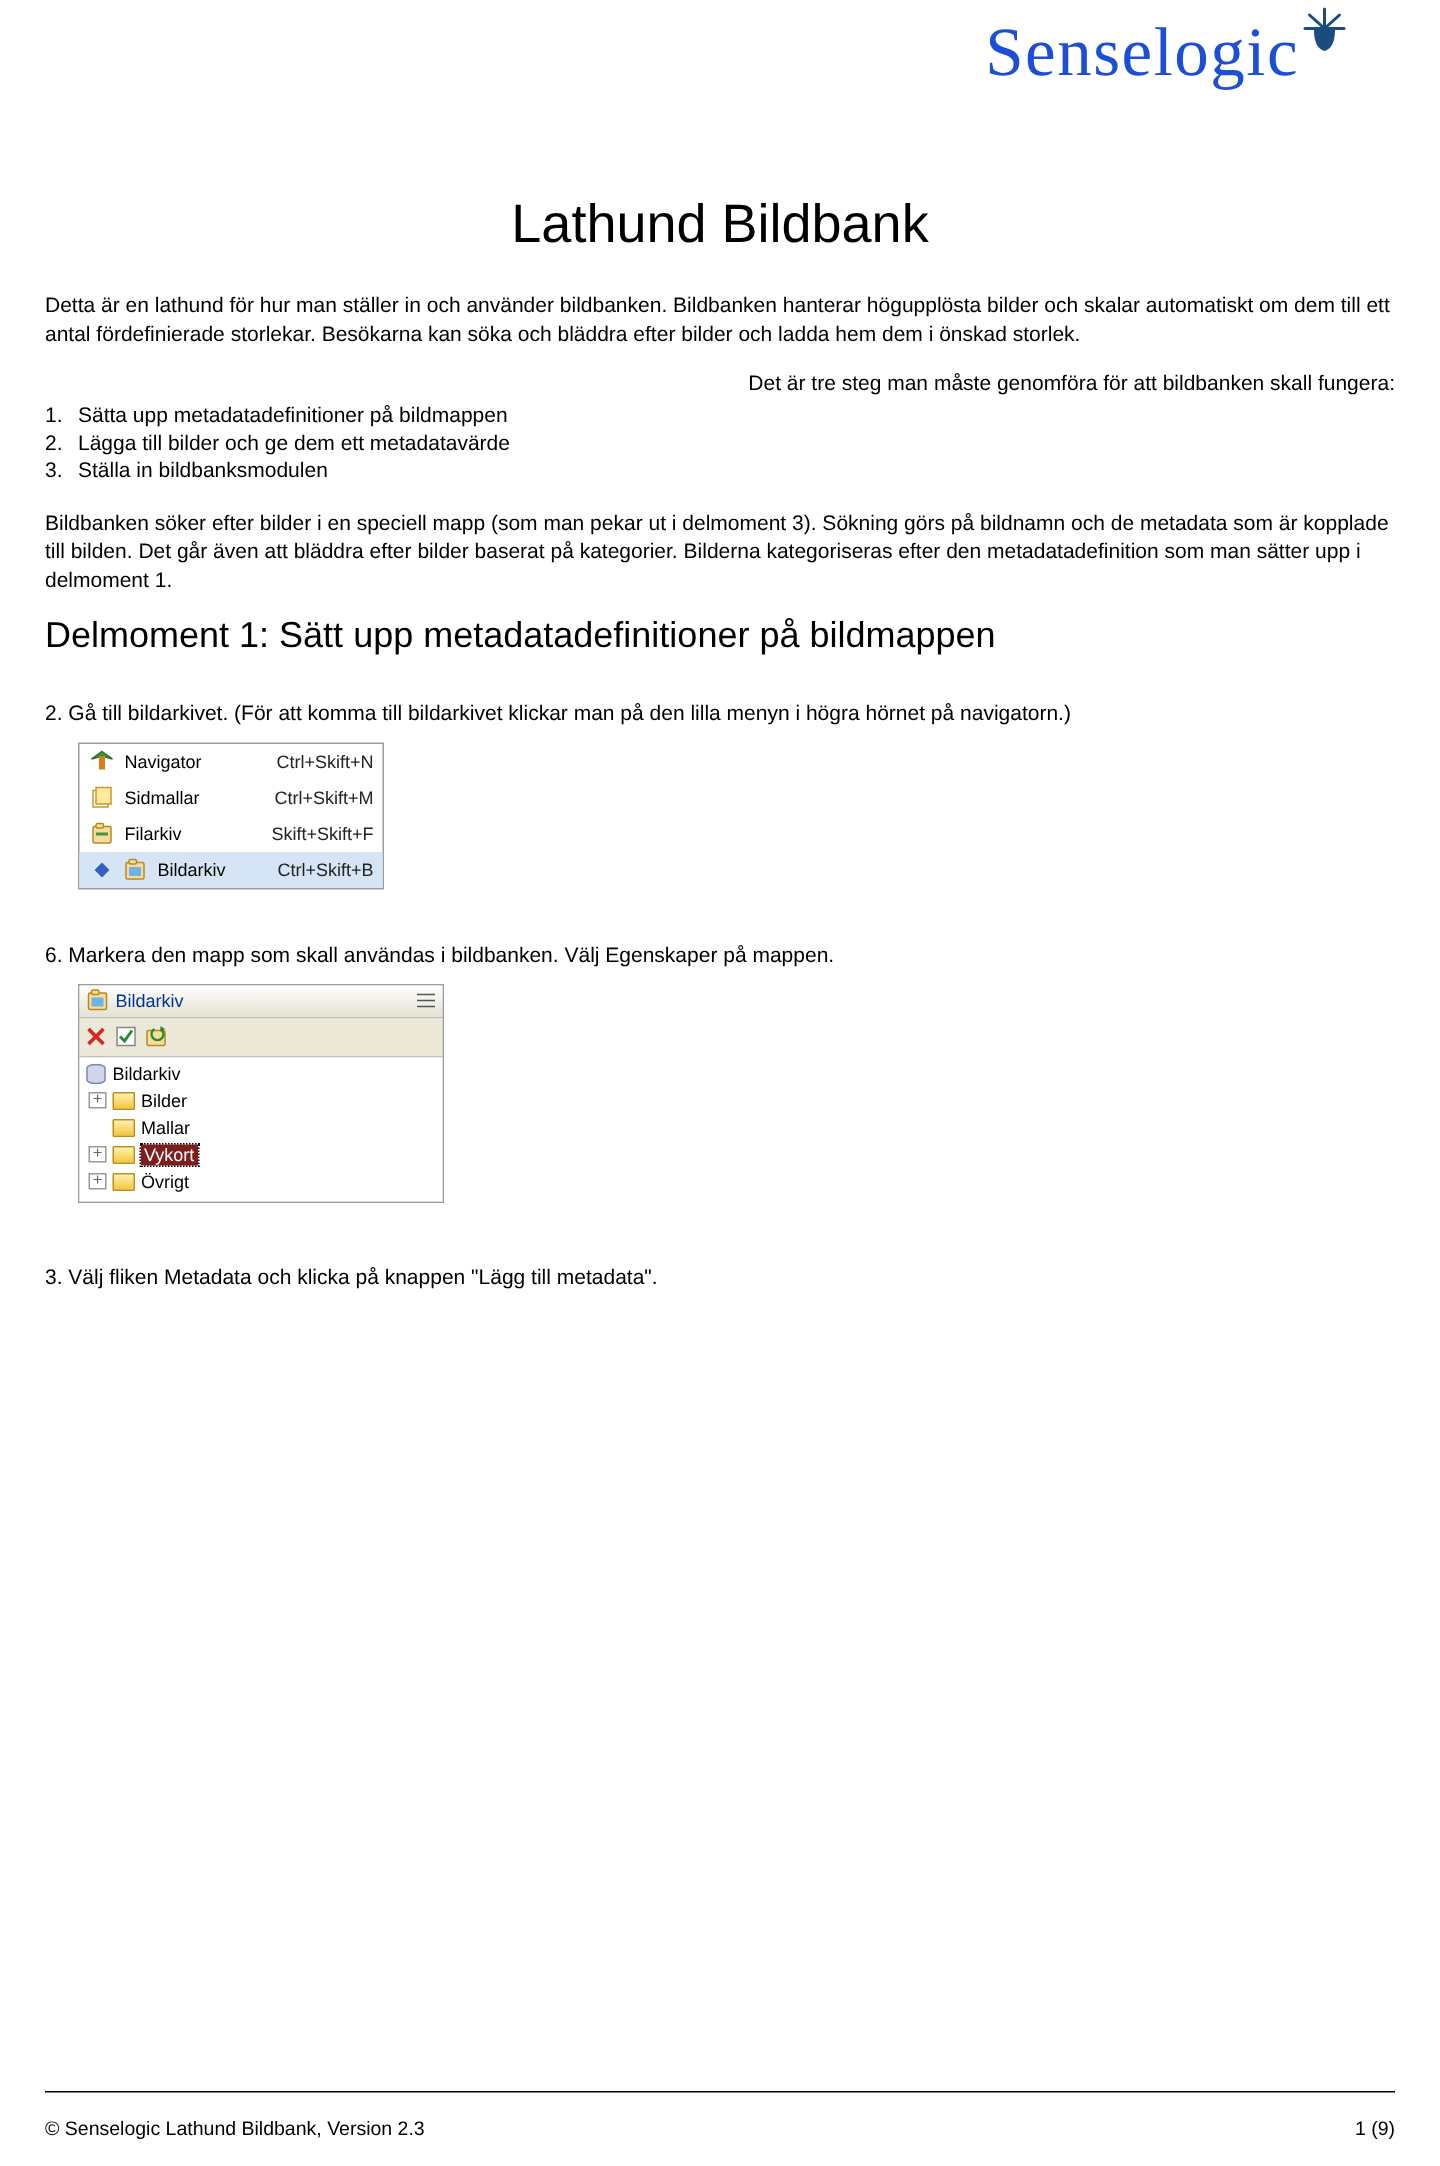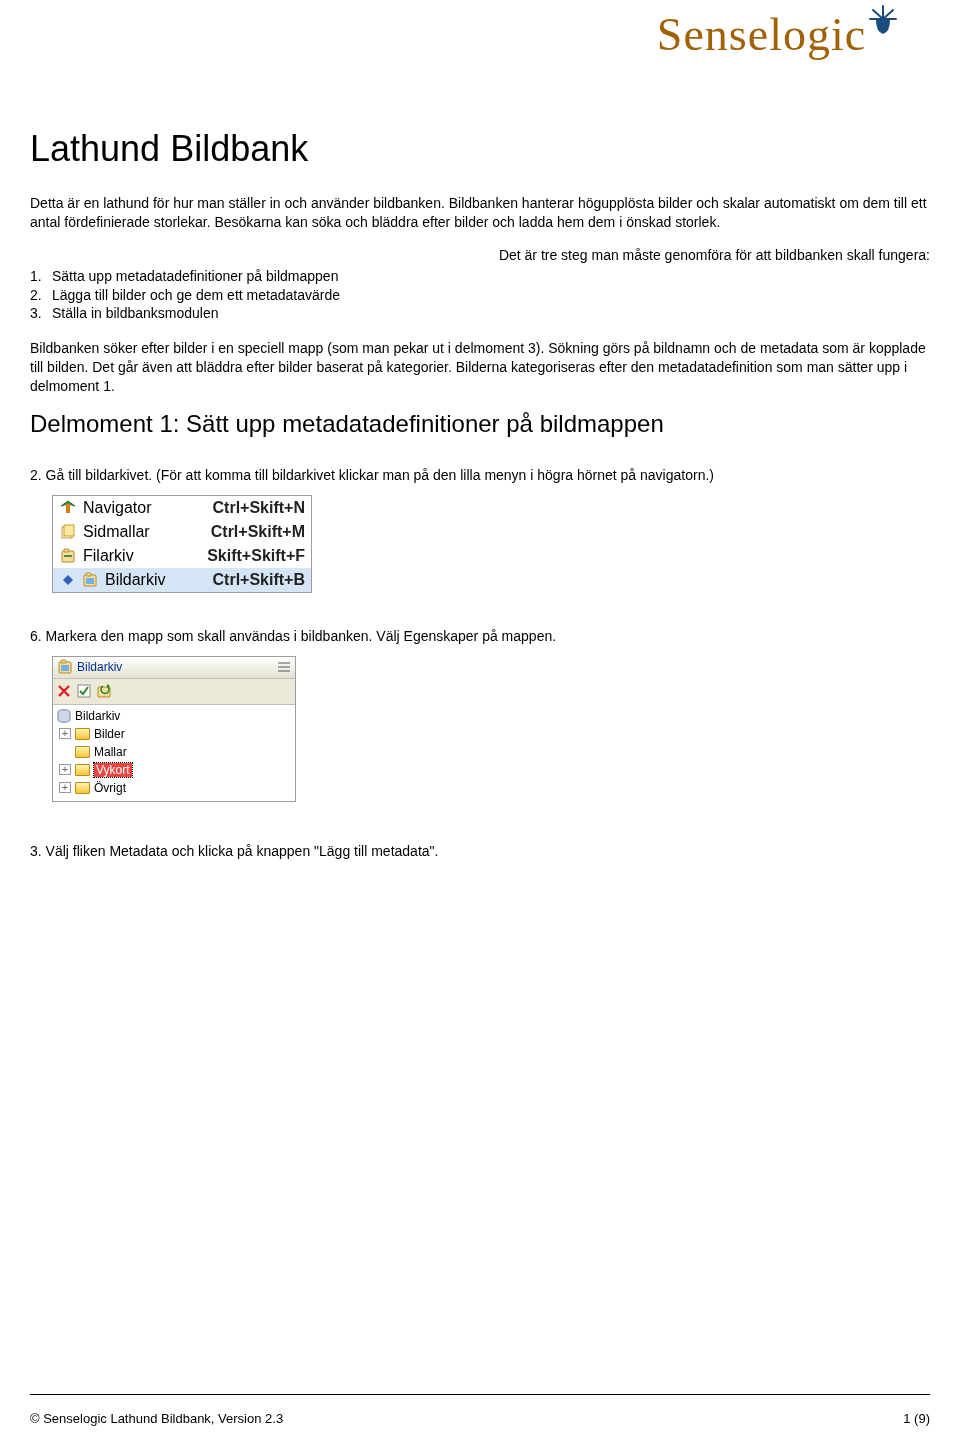--- a/index.html
+++ b/index.html
@@ -14,74 +14,75 @@
     padding: 18px 30px 0 30px;
   }
   .logo {
     position: absolute;
     top: 8px;
     right: 60px;
   }
   .logo-text {
     font-family: Georgia, serif;
     font-size: 46px;
-    color: #a16207;
+    color: #1d4ed8;
     letter-spacing: 1px;
     font-weight: 300;
   }
   .logo-hand {
     display: inline-block;
     vertical-align: top;
     margin-left: -4px;
     margin-top: -6px;
   }
   h1 {
     font-size: 36px;
     font-weight: normal;
     margin-top: 110px;
     margin-bottom: 24px;
+    text-align: center;
   }
   p { line-height: 1.35; margin-bottom: 14px; }
   .steps-intro { margin-top: 8px; margin-bottom: 2px; text-align: right; }
   .steps { margin-bottom: 16px; line-height: 1.35; }
   .steps .row { display: flex; }
   .steps .num { width: 22px; flex: none; }
   h2 {
     font-size: 24px;
     font-weight: normal;
     margin-top: 0;
     margin-bottom: 28px;
   }
   .inst { margin-bottom: 10px; line-height: 1.35; }
   .italic { }
 
   
   .menu-fig {
-    width: 260px;
+    width: 204px;
     background: #fff;
     border: 1px solid #9d9d9d;
     font-family: Tahoma, Arial, sans-serif;
-    font-size: 16px;
+    font-size: 12px;
     margin-left: 22px;
     margin-bottom: 34px;
   }
   .menu-row {
     display: flex;
     align-items: center;
     height: 24px;
     padding: 0 6px;
   }
   .menu-row.sel { background: #d6e5f5; }
   .menu-icon {
     width: 18px; height: 18px;
     display: flex; align-items: center; justify-content: center;
     margin-right: 6px;
   }
   .menu-label { flex: 1; }
-  .menu-short { color: #222; padding-left: 6px; font-weight: bold; }
+  .menu-short { color: #222; padding-left: 6px; }
 
   
   .tree-fig {
     width: 244px;
     background: #ece9d8;
     border: 1px solid #9d9d9d;
     font-family: Tahoma, Arial, sans-serif;
     font-size: 12px;
     margin-left: 22px;
     margin-bottom: 40px;
@@ -117,21 +118,21 @@
   .folder-icon {
     width: 15px; height: 12px; margin: 0 4px 0 2px;
     background: linear-gradient(#fff2b0,#f5c53a);
     border: 1px solid #b98e12; border-radius: 1px;
   }
   .db-icon {
     width: 14px; height: 14px; margin: 0 4px 0 2px;
   }
   .tree-label {}
   .tree-label.sel {
-    background: #ef4444; color: #fff; outline: 1px dotted #000; padding: 0 2px;
+    background: #7f1d1d; color: #fff; outline: 1px dotted #000; padding: 0 2px;
   }
 
   
   .footer {
     position: absolute;
     left: 30px; right: 30px; bottom: 18px;
     border-top: 1px solid #000;
     padding-top: 16px;
     font-size: 13px;
     display: flex;

